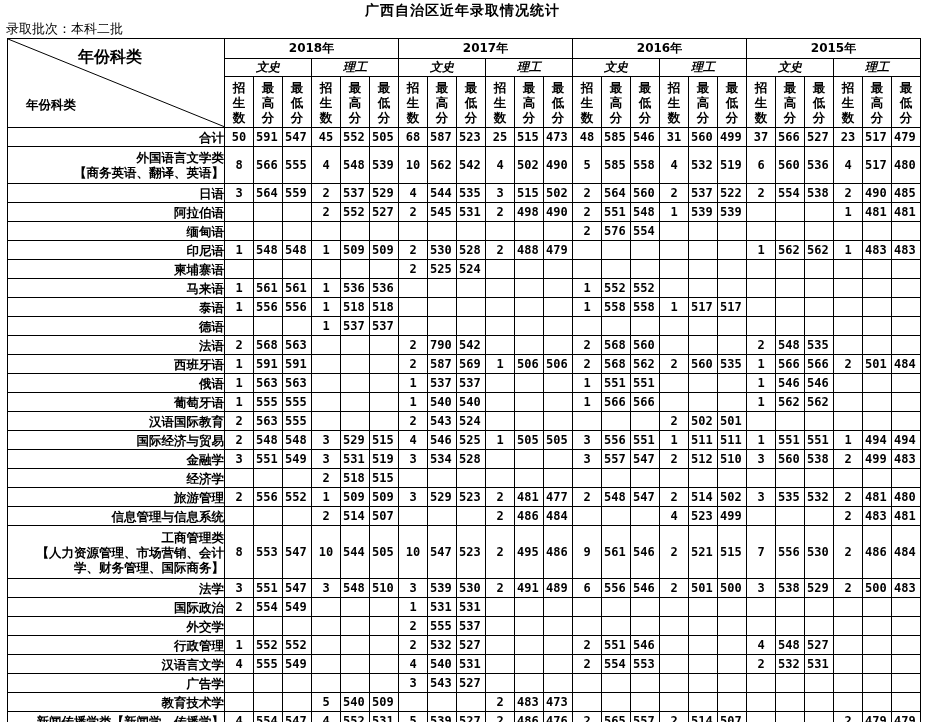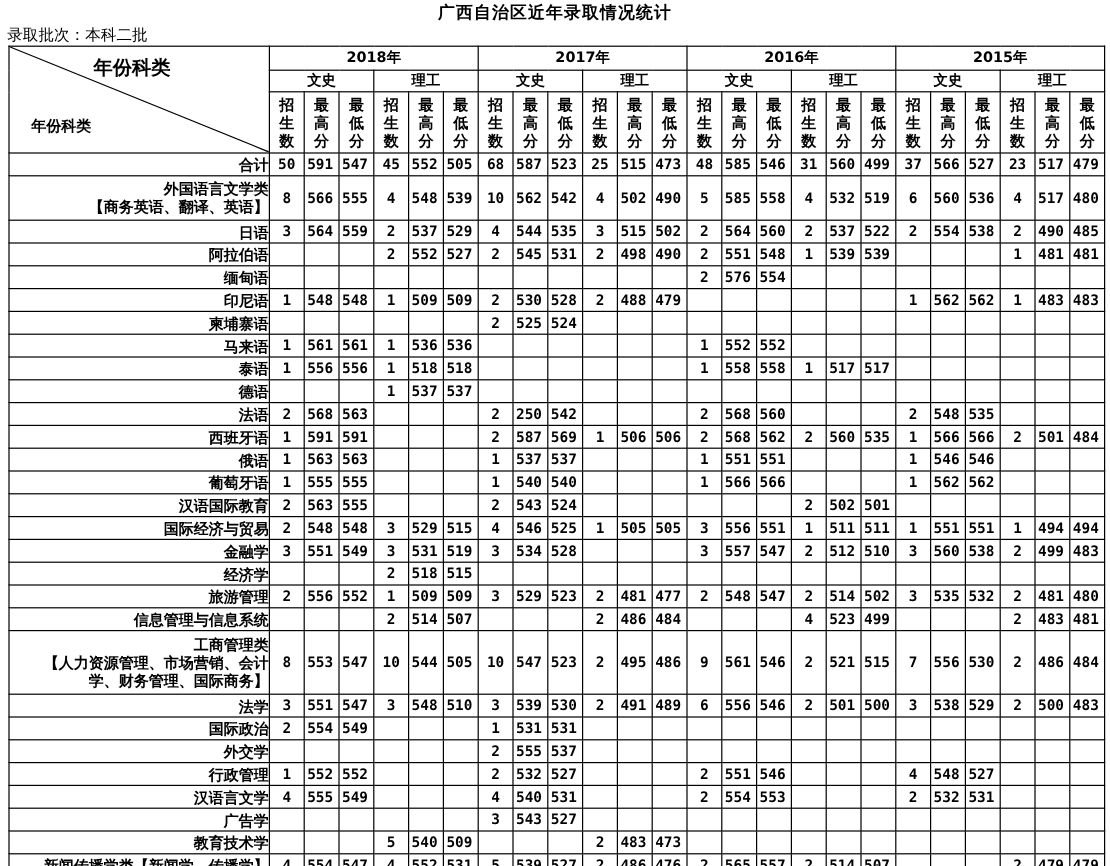--- a/index.html
+++ b/index.html
@@ -16,21 +16,21 @@
   td.name { text-align:right; padding-left:2px; font-size:12.5px; line-height:15px; }
   td.num { font-family:"DejaVu Sans Mono", monospace; font-size:12px; letter-spacing:0px; }
   td.cnt { text-align:center; }
   td.score { text-align:left; padding-left:2px; }
   .corner { position:relative; height:86px; padding:0; }
   .corner svg { position:absolute; left:0; top:0; }
   .corner .tl { position:absolute; left:70px; top:8px; font-size:16px; }
   .corner .bl { position:absolute; left:18px; top:58px; font-size:12.5px; }
   .vlabel { line-height:15px; font-size:12.5px; }
   tr.h1 td, tr.h1 th { height:19px; }
-  tr.h2 th { height:16px; }
+  tr.h2 th { height:16px;font-style:italic; }
   tr.h3 th { height:50px; }
   tr.r1 td { height:18px; }
   tr.r2 td { height:36px; }
   tr.r3 td { height:52px; }
 </style>
 </head>
 <body>
 
 <div class="title">广西自治区近年录取情况统计</div>
 <div class="batch">录取批次：本科二批</div>
@@ -435,21 +435,21 @@
       </tr>
       <tr class="r1">
         <td class="name">法语</td>
         <td class="num cnt">2</td>
         <td class="num score">568</td>
         <td class="num score">563</td>
         <td class="num cnt"></td>
         <td class="num score"></td>
         <td class="num score"></td>
         <td class="num cnt">2</td>
-        <td class="num score">250</td>
+        <td class="num score">790</td>
         <td class="num score">542</td>
         <td class="num cnt"></td>
         <td class="num score"></td>
         <td class="num score"></td>
         <td class="num cnt">2</td>
         <td class="num score">568</td>
         <td class="num score">560</td>
         <td class="num cnt"></td>
         <td class="num score"></td>
         <td class="num score"></td>

